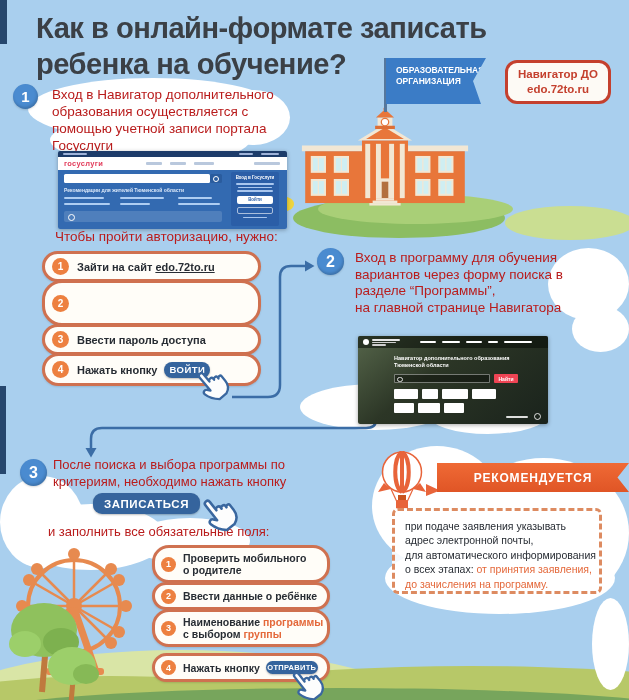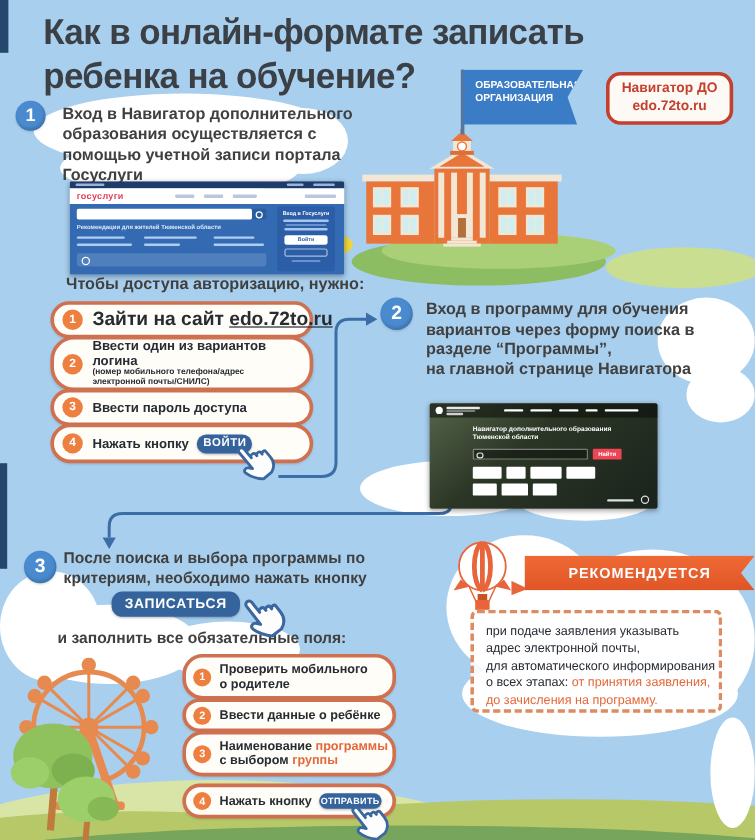--- a/index.html
+++ b/index.html
@@ -1,21 +1,21 @@
 <!DOCTYPE html>
 <html><head>
 <meta charset="utf-8">
 <style>
   html,body{margin:0;padding:0;}
   body{width:629px;height:700px;position:relative;overflow:hidden;background:#a9cfee;
        font-family:"Liberation Sans",sans-serif;-webkit-font-smoothing:antialiased;}
   .abs{position:absolute;}
   .cloud{position:absolute;background:#fff;border-radius:50%;}
   .title{font-weight:700;font-size:30px;line-height:36px;letter-spacing:-0.5px;color:#3b4046;transform:scaleX(.97);transform-origin:left;}
-  .dk{color:#404040;font-weight:700;}
+  .dk{color:#b91c1c;font-weight:400;}
   .numc{position:absolute;border-radius:50%;color:#fff;font-weight:700;display:flex;align-items:center;justify-content:center;}
   .numc.blue{background:#4a8bd0;box-shadow:inset -1px -2px 3px rgba(0,0,0,.18),0 1px 2px rgba(0,0,0,.15);}
   .pill{position:absolute;background:#fffdf8;border:3px solid #cf7150;border-radius:17px;
         box-shadow:0 1px 2px rgba(0,0,0,.12);display:flex;align-items:center;}
   .pill .pnum{flex:0 0 auto;border-radius:50%;background:#ed8040;color:#fff;font-weight:700;
         display:flex;align-items:center;justify-content:center;margin:0 8px 0 7px;}
   .ptxt{font-weight:700;color:#272c33;}
   .btn{background:#35649d;color:#fff;font-weight:700;display:flex;align-items:center;justify-content:center;
        border-radius:10px;box-shadow:0 1px 2px rgba(0,0,0,.25);}
   .orange-word{color:#e4683a;}
@@ -212,37 +212,31 @@
       <div class="bar" style="width:38px;height:1.5px;background:#a9c6ee;margin:3px auto 0;"></div>
       <div class="bar" style="width:34px;height:1.5px;background:#a9c6ee;margin:2px auto 0;"></div>
       <div class="bar" style="width:36px;height:1.5px;background:#a9c6ee;margin:2px auto 0;"></div>
       <div style="width:36px;height:8px;background:#fff;border-radius:2px;margin:4px auto 0;font-size:4.5px;font-weight:700;color:#2b5ea7;display:flex;align-items:center;justify-content:center;">Войти</div>
       <div style="width:36px;height:7px;border:1px solid rgba(255,255,255,.6);border-radius:2px;margin:3px auto 0;box-sizing:border-box;"></div>
       <div class="bar" style="width:24px;height:1.5px;background:#a9c6ee;margin:3px auto 0;"></div>
     </div>
   </div>
 </div>
 
-<div class="abs dk" style="left:55px;top:229px;font-size:13.5px;white-space:nowrap;">Чтобы доступа авторизацию, нужно:</div>
+<div class="abs dk" style="left:55px;top:229px;font-size:13.5px;white-space:nowrap;">Чтобы пройти авторизацию, нужно:</div>
 
 <div class="pill" style="left:42px;top:251px;width:213px;height:25px;">
   <div class="pnum" style="width:17px;height:17px;font-size:10px;">1</div>
-  <div class="ptxt" style="font-size:16px;white-space:nowrap;">
+  <div class="ptxt" style="font-size:11px;white-space:nowrap;">
     <span>Зайти на сайт </span><span style="text-decoration:underline;">edo.72to.ru</span>
   </div>
 </div>
 
 <div class="pill" style="left:42px;top:280px;width:213px;height:40px;border-radius:20px;">
   <div class="pnum" style="width:17px;height:17px;font-size:10px;">2</div>
-  <div style="white-space:nowrap;">
-    <div class="ptxt" style="font-size:11px;line-height:11.5px;">Ввести один из вариантов</div>
-    <div class="ptxt" style="font-size:11px;line-height:11.5px;">логина</div>
-    <div class="ptxt" style="font-size:7px;line-height:7.5px;">(номер мобильного телефона/адрес</div>
-    <div class="ptxt" style="font-size:7px;line-height:7.5px;">электронной почты/СНИЛС)</div>
-  </div>
 </div>
 
 <div class="pill" style="left:42px;top:324px;width:213px;height:25px;">
   <div class="pnum" style="width:17px;height:17px;font-size:10px;">3</div>
   <div class="ptxt" style="font-size:11px;white-space:nowrap;">Ввести пароль доступа</div>
 </div>
 
 <div class="pill" style="left:42px;top:353px;width:213px;height:27px;">
   <div class="pnum" style="width:17px;height:17px;font-size:10px;">4</div>
   <div class="ptxt" style="font-size:11px;white-space:nowrap;">Нажать кнопку</div>

